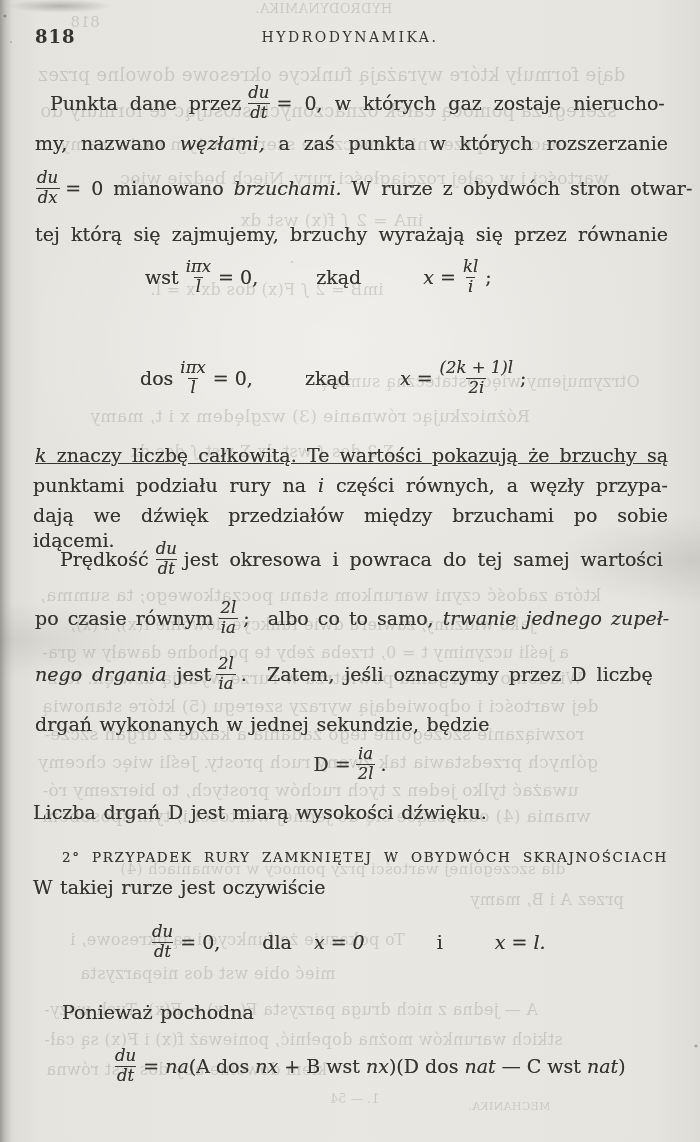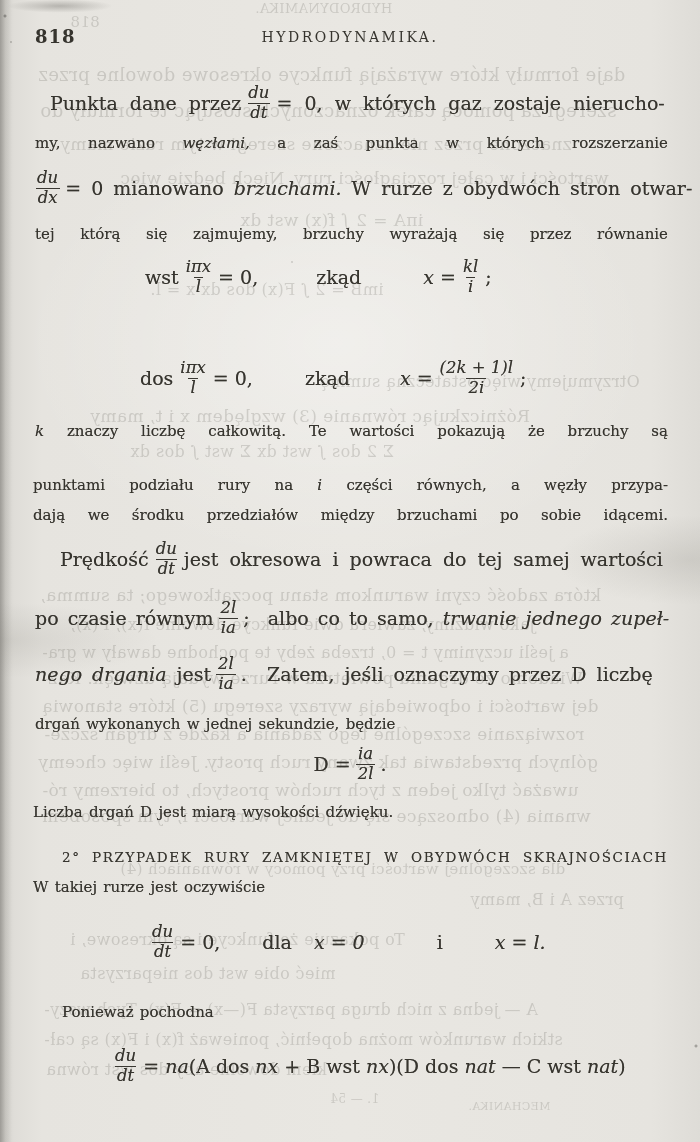--- a/index.html
+++ b/index.html
@@ -21,21 +21,21 @@
     background-image:
       radial-gradient(circle 3px at 5px 16px, rgba(45,44,40,.55), transparent 70%),
       radial-gradient(circle 2px at 11px 42px, rgba(45,44,40,.40), transparent 70%),
       radial-gradient(ellipse 70px 9px at 60px 6px, rgba(70,68,63,.30), transparent 75%),
       radial-gradient(circle 2px at 455px 238px, rgba(60,58,53,.35), transparent 70%),
       radial-gradient(circle 3px at 696px 1046px, rgba(45,44,40,.50), transparent 70%),
       radial-gradient(circle 2px at 292px 262px, rgba(60,58,53,.30), transparent 70%),
       radial-gradient(ellipse 180px 60px at 690px 560px, rgba(120,118,110,.18), transparent 75%),
       radial-gradient(ellipse 200px 50px at 8px 640px,  rgba(120,118,110,.15), transparent 75%);
   }
-  .tline{position:absolute;font-size:15px;line-height:25px;white-space:nowrap;
+  .tline{position:absolute;font-size:19px;line-height:25px;white-space:nowrap;
          text-shadow:0 0 .5px rgba(42,40,34,.55);word-spacing:1.5px;}
   .just{white-space:normal;text-align:justify;text-align-last:justify;}
   .fline{position:absolute;display:flex;align-items:center;font-size:19px;
          text-shadow:0 0 .5px rgba(42,40,34,.55);white-space:pre;}
   .em{font-style:italic;text-align:right;}
   .frac{display:inline-flex;flex-direction:column;align-items:center;vertical-align:middle;
         font-style:italic;font-size:16.5px;line-height:1.12;margin:0 5px;text-align:center;}
   .frac .den{border-top:1.4px solid #3a3832;padding:0 2px;}
   .frac .num{padding:0 2px;}
   .hdr-num{position:absolute;left:35px;top:26px;font-size:18px;letter-spacing:1px;font-weight:bold;}
@@ -119,23 +119,23 @@
   <div class="fline" style="left:140px;top:352px;height:52px;">
     <span>dos</span>
     <span class="frac"><span class="num">iπx</span><span class="den">l</span></span>
     <span>= 0,</span>
     <span style="margin-left:52px;">zkąd</span>
     <span class="em" style="margin-left:50px;">x =</span>
     <span class="frac"><span class="num">(2k + 1)l</span><span class="den">2i</span></span>
     <span>;</span>
   </div>
 
-  <div class="tline just" style="left:35px;top:419px;width:633px;"><span class="em">k</span><span> znaczy liczbę całkowitą. Te wartości pokazują że brzuchy są</span></div>
+  <div class="tline just" style="left:35px;top:443px;width:633px;text-decoration:underline;"><span class="em">k</span><span> znaczy liczbę całkowitą. Te wartości pokazują że brzuchy są</span></div>
   <div class="tline just" style="left:33px;top:473px;width:635px;"><span>punktami podziału rury na </span><span class="em">i</span><span> części równych, a węzły przypa-</span></div>
-  <div class="tline just" style="left:33px;top:503px;width:635px;">dają we środku przedziałów między brzuchami po sobie idącemi.</div>
+  <div class="tline just" style="left:33px;top:503px;width:635px;">dają we dźwięk przedziałów między brzuchami po sobie idącemi.</div>
 
   <div class="fline" style="left:60px;top:536px;height:46px;word-spacing:5px;">
     <span>Prędkość</span>
     <span class="frac"><span class="num">du</span><span class="den">dt</span></span>
     <span>jest okresowa i powraca do tej samej wartości</span>
   </div>
 
   <div class="fline" style="left:35px;top:594px;height:48px;word-spacing:3px;">
     <span>po czasie równym</span>
     <span class="frac"><span class="num">2l</span><span class="den">ia</span></span>

